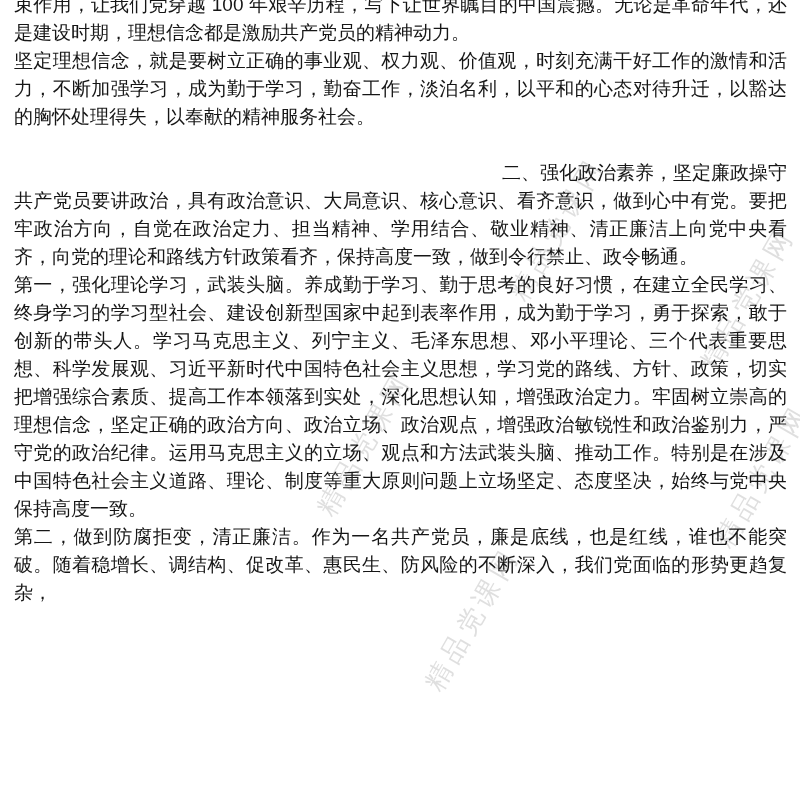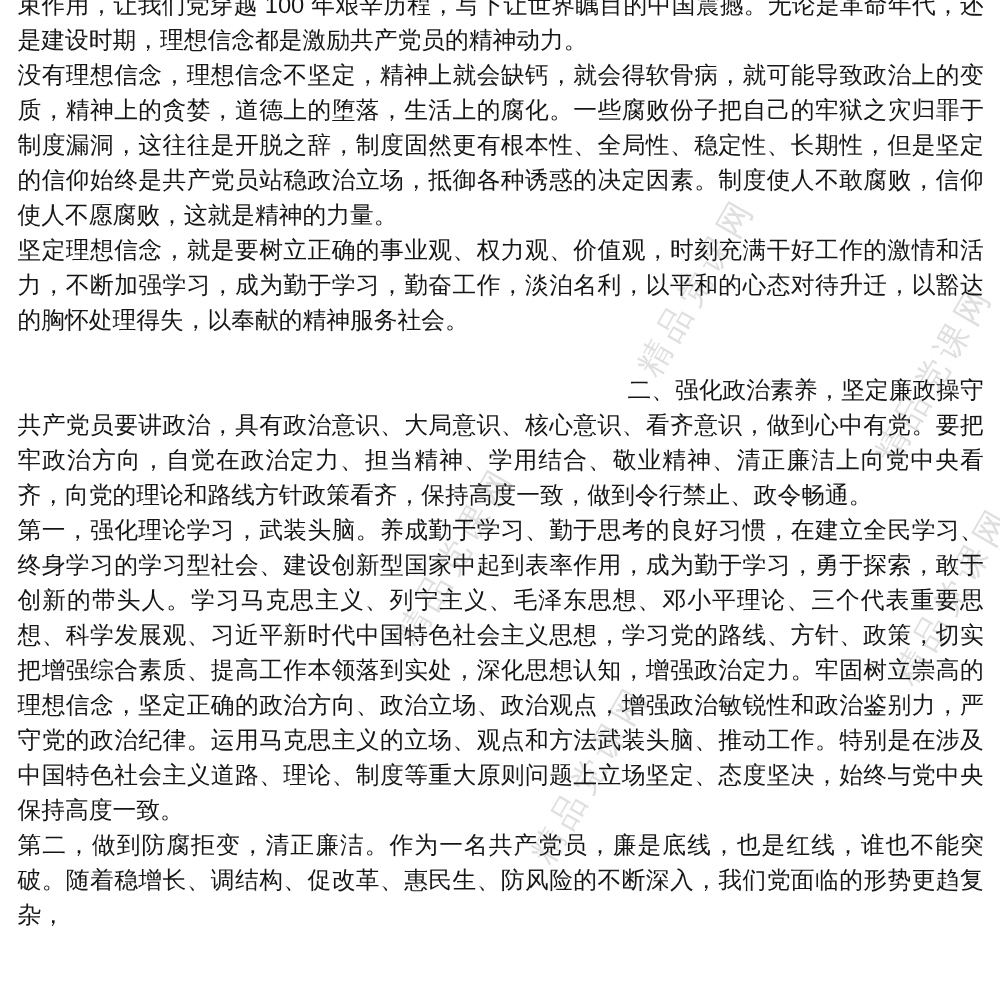--- a/index.html
+++ b/index.html
@@ -52,21 +52,20 @@
 <div class="page">
   <div class="watermark-layer">
       <span class="wm" style="left: 477px; top: 211px;">精品党课网</span>
       <span class="wm" style="left: 667px; top: 281px;">精品党课网</span>
       <span class="wm" style="left: 284px; top: 426px;">精品党课网</span>
       <span class="wm" style="left: 682px; top: 458px;">精品党课网</span>
       <span class="wm" style="left: 392px; top: 601px;">精品党课网</span>
     </div>
   <div class="content">
     <p>束作用，让我们党穿越 100 年艰辛历程，写下让世界瞩目的中国震撼。无论是革命年代，还是建设时期，理想信念都是激励共产党员的精神动力。</p>
-    <p>没有理想信念，理想信念不坚定，精神上就会缺钙，就会得软骨病，就可能导致政治上的变质，精神上的贪婪，道德上的堕落，生活上的腐化。一些腐败份子把自己的牢狱之灾归罪于制度漏洞，这往往是开脱之辞，制度固然更有根本性、全局性、稳定性、长期性，但是坚定的信仰始终是共产党员站稳政治立场，抵御各种诱惑的决定因素。制度使人不敢腐败，信仰使人不愿腐败，这就是精神的力量。</p>
     <p>坚定理想信念，就是要树立正确的事业观、权力观、价值观，时刻充满干好工作的激情和活力，不断加强学习，成为勤于学习，勤奋工作，淡泊名利，以平和的心态对待升迁，以豁达的胸怀处理得失，以奉献的精神服务社会。</p>
     <div class="blank-line"></div>
     <h2>二、强化政治素养，坚定廉政操守</h2>
     <p>共产党员要讲政治，具有政治意识、大局意识、核心意识、看齐意识，做到心中有党。要把牢政治方向，自觉在政治定力、担当精神、学用结合、敬业精神、清正廉洁上向党中央看齐，向党的理论和路线方针政策看齐，保持高度一致，做到令行禁止、政令畅通。</p>
     <p>第一，强化理论学习，武装头脑。养成勤于学习、勤于思考的良好习惯，在建立全民学习、终身学习的学习型社会、建设创新型国家中起到表率作用，成为勤于学习，勇于探索，敢于创新的带头人。学习马克思主义、列宁主义、毛泽东思想、邓小平理论、三个代表重要思想、科学发展观、习近平新时代中国特色社会主义思想，学习党的路线、方针、政策，切实把增强综合素质、提高工作本领落到实处，深化思想认知，增强政治定力。牢固树立崇高的理想信念，坚定正确的政治方向、政治立场、政治观点，增强政治敏锐性和政治鉴别力，严守党的政治纪律。运用马克思主义的立场、观点和方法武装头脑、推动工作。特别是在涉及中国特色社会主义道路、理论、制度等重大原则问题上立场坚定、态度坚决，始终与党中央保持高度一致。</p>
     <p>第二，做到防腐拒变，清正廉洁。作为一名共产党员，廉是底线，也是红线，谁也不能突破。随着稳增长、调结构、促改革、惠民生、防风险的不断深入，我们党面临的形势更趋复杂，</p>
   </div>
 </div>
 
 </body></html>

